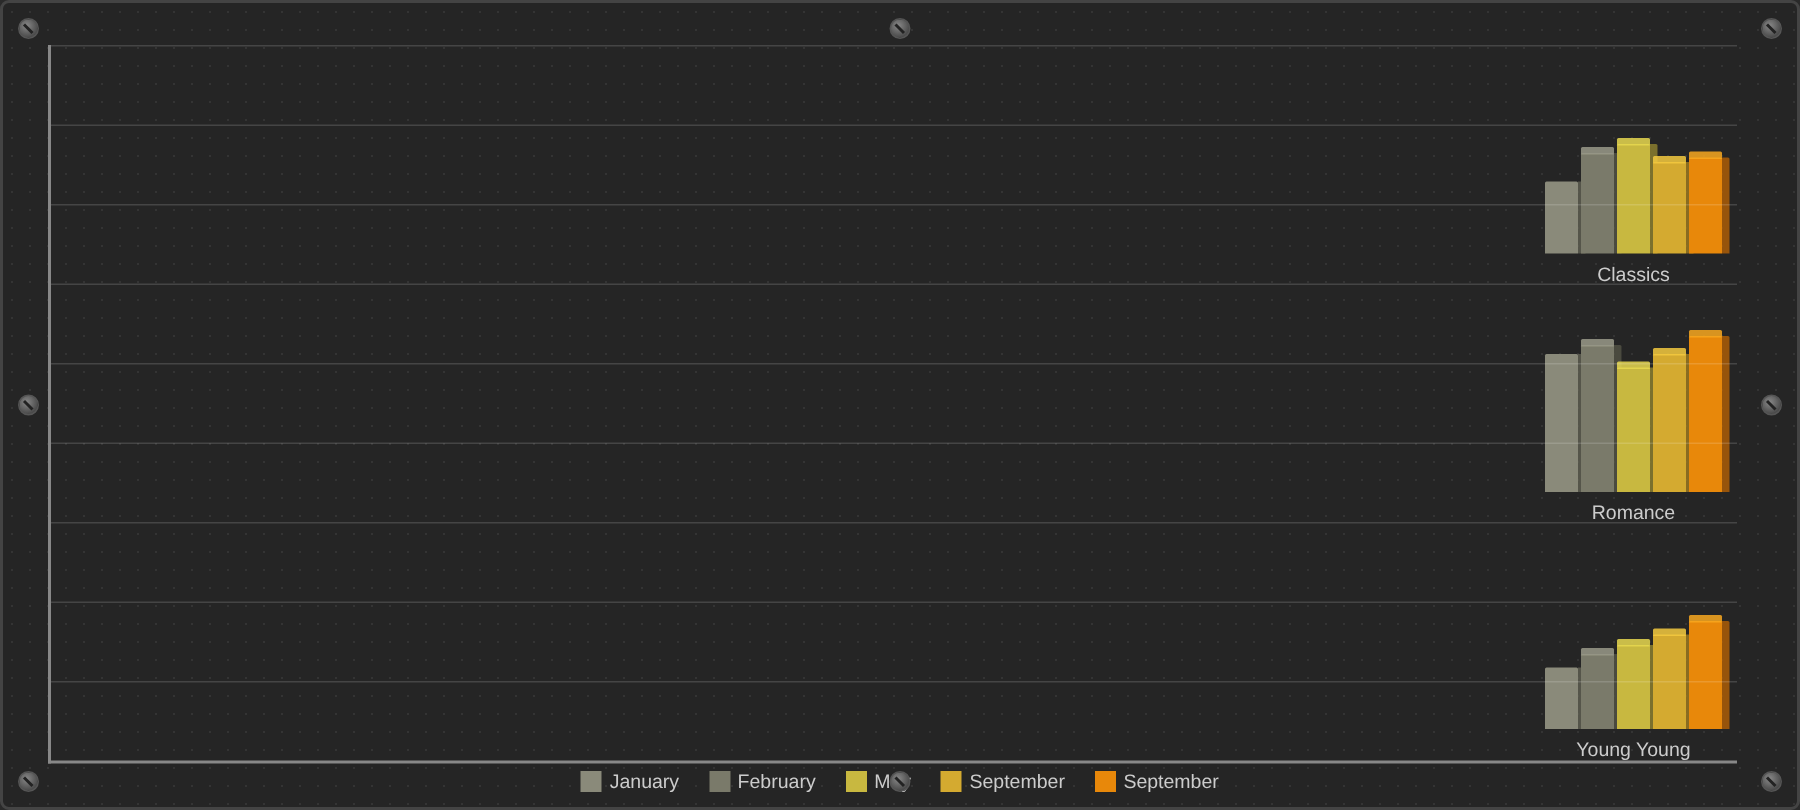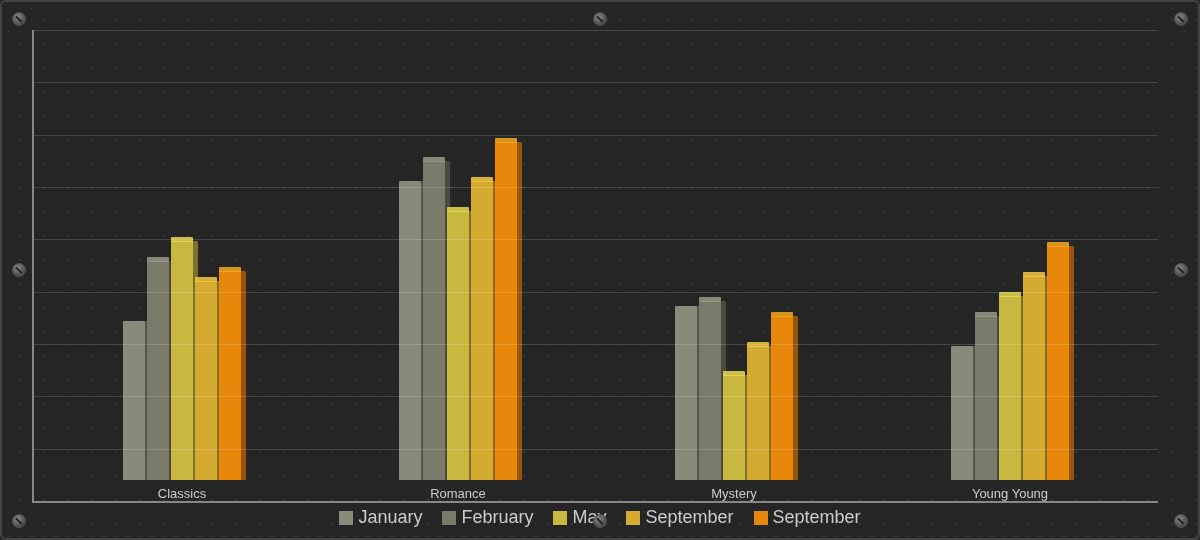--- a/index.html
+++ b/index.html
@@ -112,21 +112,22 @@
       left: 0;
       right: 0;
       height: 1px;
       background: rgba(255,255,255,0.15);
     }
 
     .bars-area {
       position: absolute;
       top: 0; left: 0; right: 0; bottom: 0;
       display: flex;
-      flex-direction: row;
+      flex-direction: column;
+      align-items: flex-end;
       justify-content: space-around;
       padding: 2px 10px 0 10px;
     }
 
     .category-group {
       display: flex;
       flex-direction: column;
       align-items: center;
       height: 100%;
     }
@@ -226,21 +227,21 @@
       gap: 5px;
     }
 
     .legend-swatch {
       width: 14px;
       height: 14px;
     }
 
     .legend-label {
       font-family: Arial, sans-serif;
-      font-size: 18px;
+      font-size: 13px;
       color: #ccc;
     }
   </style>
 </head>
 <body>
 
 <div class="chart-container">
 
   <div class="screw tl"></div>
   <div class="screw tr"></div>
@@ -289,40 +290,20 @@
                   <div class="bar mar" style="height: 60%;"></div>
                 </div>
                 <div class="bar-wrapper">
                   <div class="bar apr" style="height: 66.6667%;"></div>
                 </div>
                 <div class="bar-wrapper">
                   <div class="bar may" style="height: 75.5556%;"></div>
                 </div>
               </div>
               <div class="category-label">Romance</div>
-            </div>
-            <div class="category-group">
-              <div class="bars-row">
-                <div class="bar-wrapper">
-                  <div class="bar jan" style="height: 38.8889%;"></div>
-                </div>
-                <div class="bar-wrapper">
-                  <div class="bar feb" style="height: 40%;"></div>
-                </div>
-                <div class="bar-wrapper">
-                  <div class="bar mar" style="height: 23.3333%;"></div>
-                </div>
-                <div class="bar-wrapper">
-                  <div class="bar apr" style="height: 30%;"></div>
-                </div>
-                <div class="bar-wrapper">
-                  <div class="bar may" style="height: 36.6667%;"></div>
-                </div>
-              </div>
-              <div class="category-label">Mystery</div>
             </div>
             <div class="category-group">
               <div class="bars-row">
                 <div class="bar-wrapper">
                   <div class="bar jan" style="height: 30%;"></div>
                 </div>
                 <div class="bar-wrapper">
                   <div class="bar feb" style="height: 36.6667%;"></div>
                 </div>
                 <div class="bar-wrapper">

